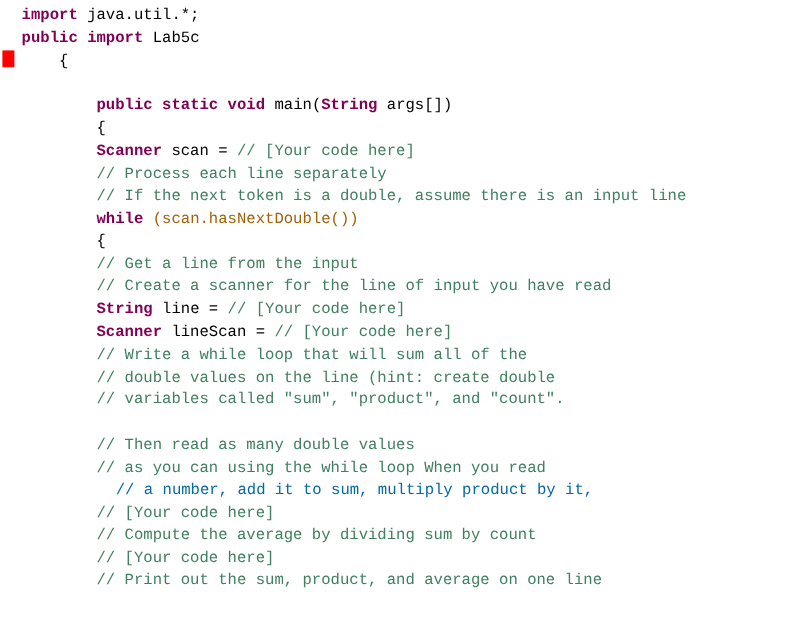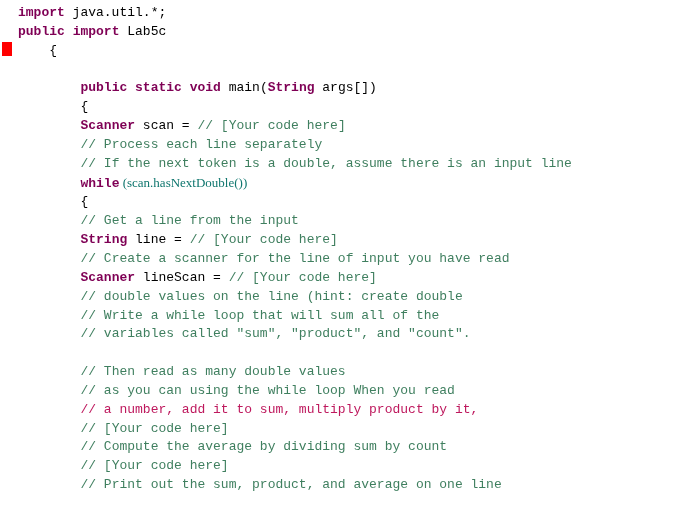--- a/index.html
+++ b/index.html
@@ -98,69 +98,69 @@
       <div class="code-line">
         <div class="gutter"></div>
         <span class="code-content"><span style="color: rgb(0, 0, 0);">        </span><span style="color: rgb(63, 127, 95);">// Process each line separately</span></span>
       </div>
       <div class="code-line">
         <div class="gutter"></div>
         <span class="code-content"><span style="color: rgb(0, 0, 0);">        </span><span style="color: rgb(63, 127, 95);">// If the next token is a double, assume there is an input line</span></span>
       </div>
       <div class="code-line">
         <div class="gutter"></div>
-        <span class="code-content"><span style="color: rgb(0, 0, 0);">        </span><span style="color: rgb(127, 0, 85); font-weight: bold;">while</span><span style="color: #0f766e; font-family: Liberation Serif, serif;"> (scan.hasNextDouble())</span></span>
+        <span class="code-content"><span style="color: rgb(0, 0, 0);">        </span><span style="color: rgb(127, 0, 85); font-weight: bold;">while</span><span style="color: #a16207;"> (scan.hasNextDouble())</span></span>
       </div>
       <div class="code-line">
         <div class="gutter"></div>
         <span class="code-content"><span style="color: rgb(0, 0, 0);">        {</span></span>
       </div>
       <div class="code-line">
         <div class="gutter"></div>
         <span class="code-content"><span style="color: rgb(0, 0, 0);">        </span><span style="color: rgb(63, 127, 95);">// Get a line from the input</span></span>
       </div>
       <div class="code-line">
         <div class="gutter"></div>
-        <span class="code-content"><span style="color: rgb(0, 0, 0);">        </span><span style="color: rgb(127, 0, 85); font-weight: bold;">String</span><span style="color: rgb(0, 0, 0);"> line = </span><span style="color: rgb(63, 127, 95);">// [Your code here]</span></span>
+        <span class="code-content"><span style="color: rgb(0, 0, 0);">        </span><span style="color: rgb(63, 127, 95);">// Create a scanner for the line of input you have read</span></span>
       </div>
       <div class="code-line">
         <div class="gutter"></div>
-        <span class="code-content"><span style="color: rgb(0, 0, 0);">        </span><span style="color: rgb(63, 127, 95);">// Create a scanner for the line of input you have read</span></span>
+        <span class="code-content"><span style="color: rgb(0, 0, 0);">        </span><span style="color: rgb(127, 0, 85); font-weight: bold;">String</span><span style="color: rgb(0, 0, 0);"> line = </span><span style="color: rgb(63, 127, 95);">// [Your code here]</span></span>
       </div>
       <div class="code-line">
         <div class="gutter"></div>
         <span class="code-content"><span style="color: rgb(0, 0, 0);">        </span><span style="color: rgb(127, 0, 85); font-weight: bold;">Scanner</span><span style="color: rgb(0, 0, 0);"> lineScan = </span><span style="color: rgb(63, 127, 95);">// [Your code here]</span></span>
       </div>
       <div class="code-line">
         <div class="gutter"></div>
-        <span class="code-content"><span style="color: rgb(0, 0, 0);">        </span><span style="color: rgb(63, 127, 95);">// double values on the line (hint: create double</span></span>
+        <span class="code-content"><span style="color: rgb(0, 0, 0);">        </span><span style="color: rgb(63, 127, 95);">// Write a while loop that will sum all of the</span></span>
       </div>
       <div class="code-line">
         <div class="gutter"></div>
-        <span class="code-content"><span style="color: rgb(0, 0, 0);">        </span><span style="color: rgb(63, 127, 95);">// Write a while loop that will sum all of the</span></span>
+        <span class="code-content"><span style="color: rgb(0, 0, 0);">        </span><span style="color: rgb(63, 127, 95);">// double values on the line (hint: create double</span></span>
       </div>
       <div class="code-line">
         <div class="gutter"></div>
         <span class="code-content"><span style="color: rgb(0, 0, 0);">        </span><span style="color: rgb(63, 127, 95);">// variables called "sum", "product", and "count".</span></span>
       </div>
       <div class="code-line">
         <div class="gutter"></div>
         <span class="code-content"><span style="color: rgb(0, 0, 0);">        </span></span>
       </div>
       <div class="code-line">
         <div class="gutter"></div>
         <span class="code-content"><span style="color: rgb(0, 0, 0);">        </span><span style="color: rgb(63, 127, 95);">// Then read as many double values</span></span>
       </div>
       <div class="code-line">
         <div class="gutter"></div>
         <span class="code-content"><span style="color: rgb(0, 0, 0);">        </span><span style="color: rgb(63, 127, 95);">// as you can using the while loop When you read</span></span>
       </div>
       <div class="code-line">
         <div class="gutter"></div>
-        <span class="code-content"><span style="color: rgb(0, 0, 0);">        </span><span style="color: #be185d;">// a number, add it to sum, multiply product by it,</span></span>
+        <span class="code-content"><span style="color: rgb(0, 0, 0);">        </span><span style="color: #0369a1; margin-left: 16px;">// a number, add it to sum, multiply product by it,</span></span>
       </div>
       <div class="code-line">
         <div class="gutter"></div>
         <span class="code-content"><span style="color: rgb(0, 0, 0);">        </span><span style="color: rgb(63, 127, 95);">// [Your code here]</span></span>
       </div>
       <div class="code-line">
         <div class="gutter"></div>
         <span class="code-content"><span style="color: rgb(0, 0, 0);">        </span><span style="color: rgb(63, 127, 95); margin-top: 35px;">// Compute the average by dividing sum by count</span></span>
       </div>
       <div class="code-line">

